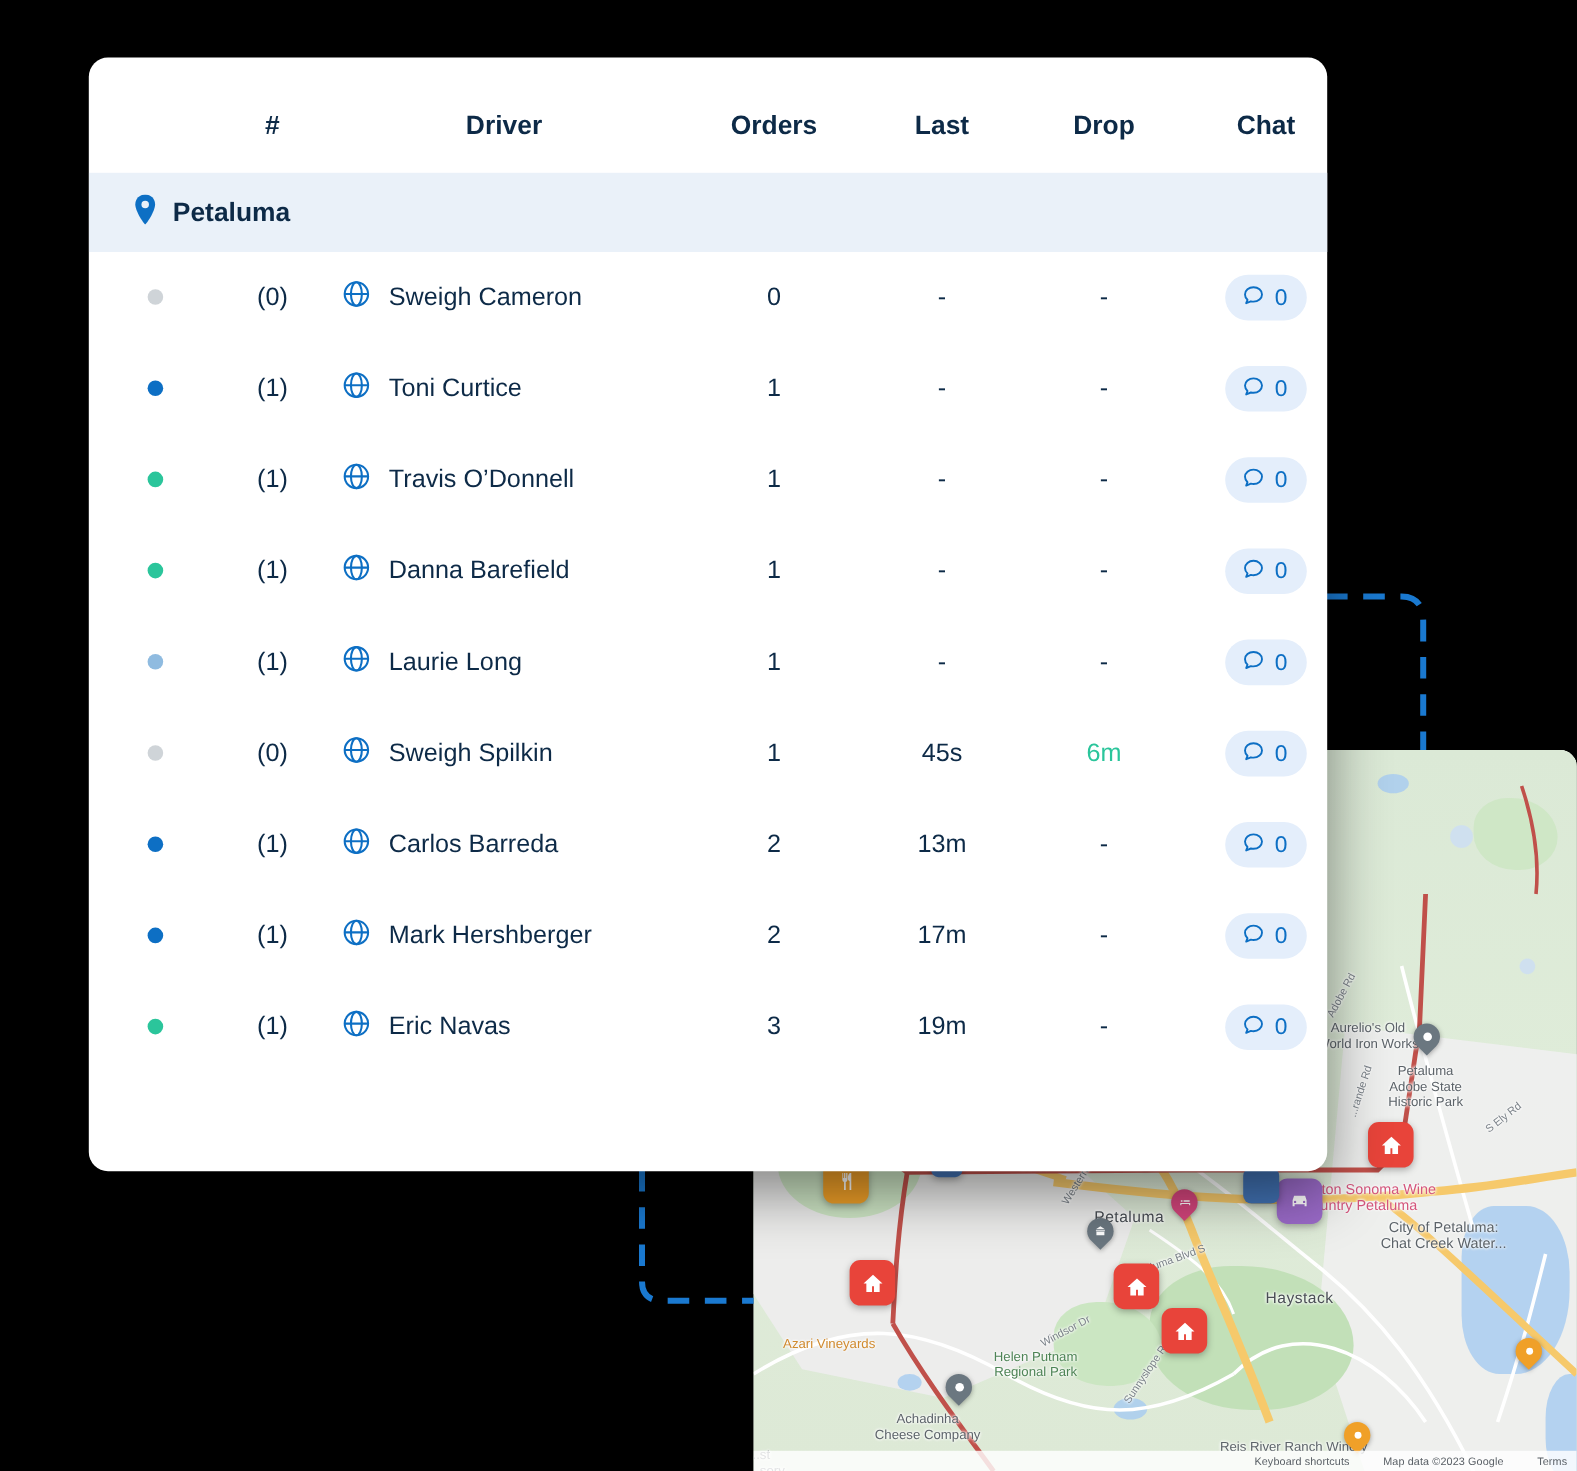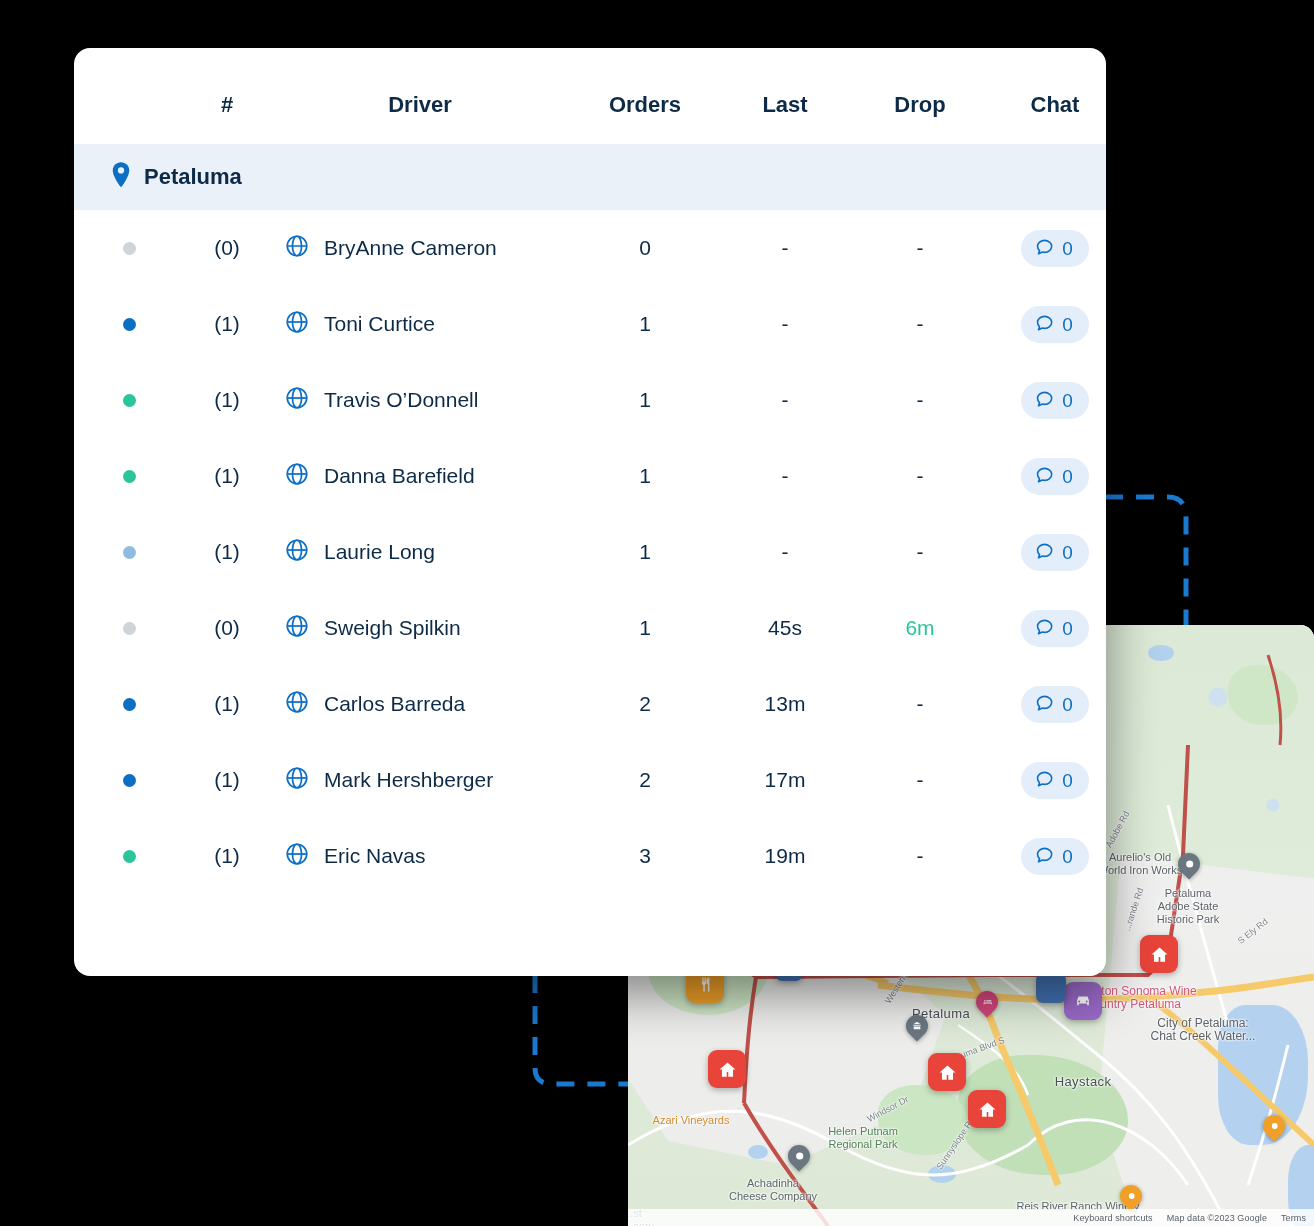--- a/index.html
+++ b/index.html
@@ -83,21 +83,21 @@
   .badge-sq:after {
     content:""; position:absolute; bottom:-7px; left:50%;
     margin-left:-7px; width:0; height:0;
     border-left:7px solid transparent; border-right:7px solid transparent;
     border-top:9px solid inherit;
   }
   .attrib {
     position:absolute; left:0; right:0; bottom:0; height:17px;
     background:rgba(255,255,255,.82);
     display:flex; align-items:center; justify-content:flex-end;
-    gap:14px; padding-right:8px;
+    gap:28px; padding-right:8px;
     font-size:9px; color:#5a6066; letter-spacing:.1px;
   }
 
   
   .dash-svg { position:absolute; inset:0; pointer-events:none; }
 
   
   .panel {
     position:absolute; left:74px; top:48px;
     width:1032px; height:928px;
@@ -341,21 +341,21 @@
           <tr class="drow">
             <td class="cell-status"><span class="dot" style="background:#cfd4d8"></span></td>
             <td class="cell-idx">(0)</td>
             <td class="cell-driver">
               <div class="driver-inner">
                 <span><svg width="26" height="26" viewBox="0 0 24 24" fill="none" stroke="#0d6fc4" stroke-width="1.6">
                     <circle cx="12" cy="12" r="9"></circle>
                     <ellipse cx="12" cy="12" rx="4.2" ry="9"></ellipse>
                     <line x1="3" y1="12" x2="21" y2="12"></line>
                   </svg></span>
-                <span class="driver-name">BryAnne Cameron</span>
+                <span class="driver-name">Sweigh Cameron</span>
               </div>
             </td>
             <td class="cell-orders">0</td>
             <td class="cell-last">-</td>
             <td class="cell-drop"><span class="dash-val">-</span></td>
             <td class="cell-chat"><span class="chat-pill">
                 <span><svg width="20" height="20" viewBox="0 0 24 24" fill="none" stroke="#0d6fc4" stroke-width="1.9" stroke-linejoin="round">
                     <path d="M20 11.2c0 4-3.8 7.2-8.5 7.2-.9 0-1.8-.1-2.6-.3L4.2 20l1.3-3.4C4 15.2 3 13.3 3 11.2 3 7.2 6.8 4 11.5 4S20 7.2 20 11.2z"></path>
                   </svg></span>
                 <span>0</span>

